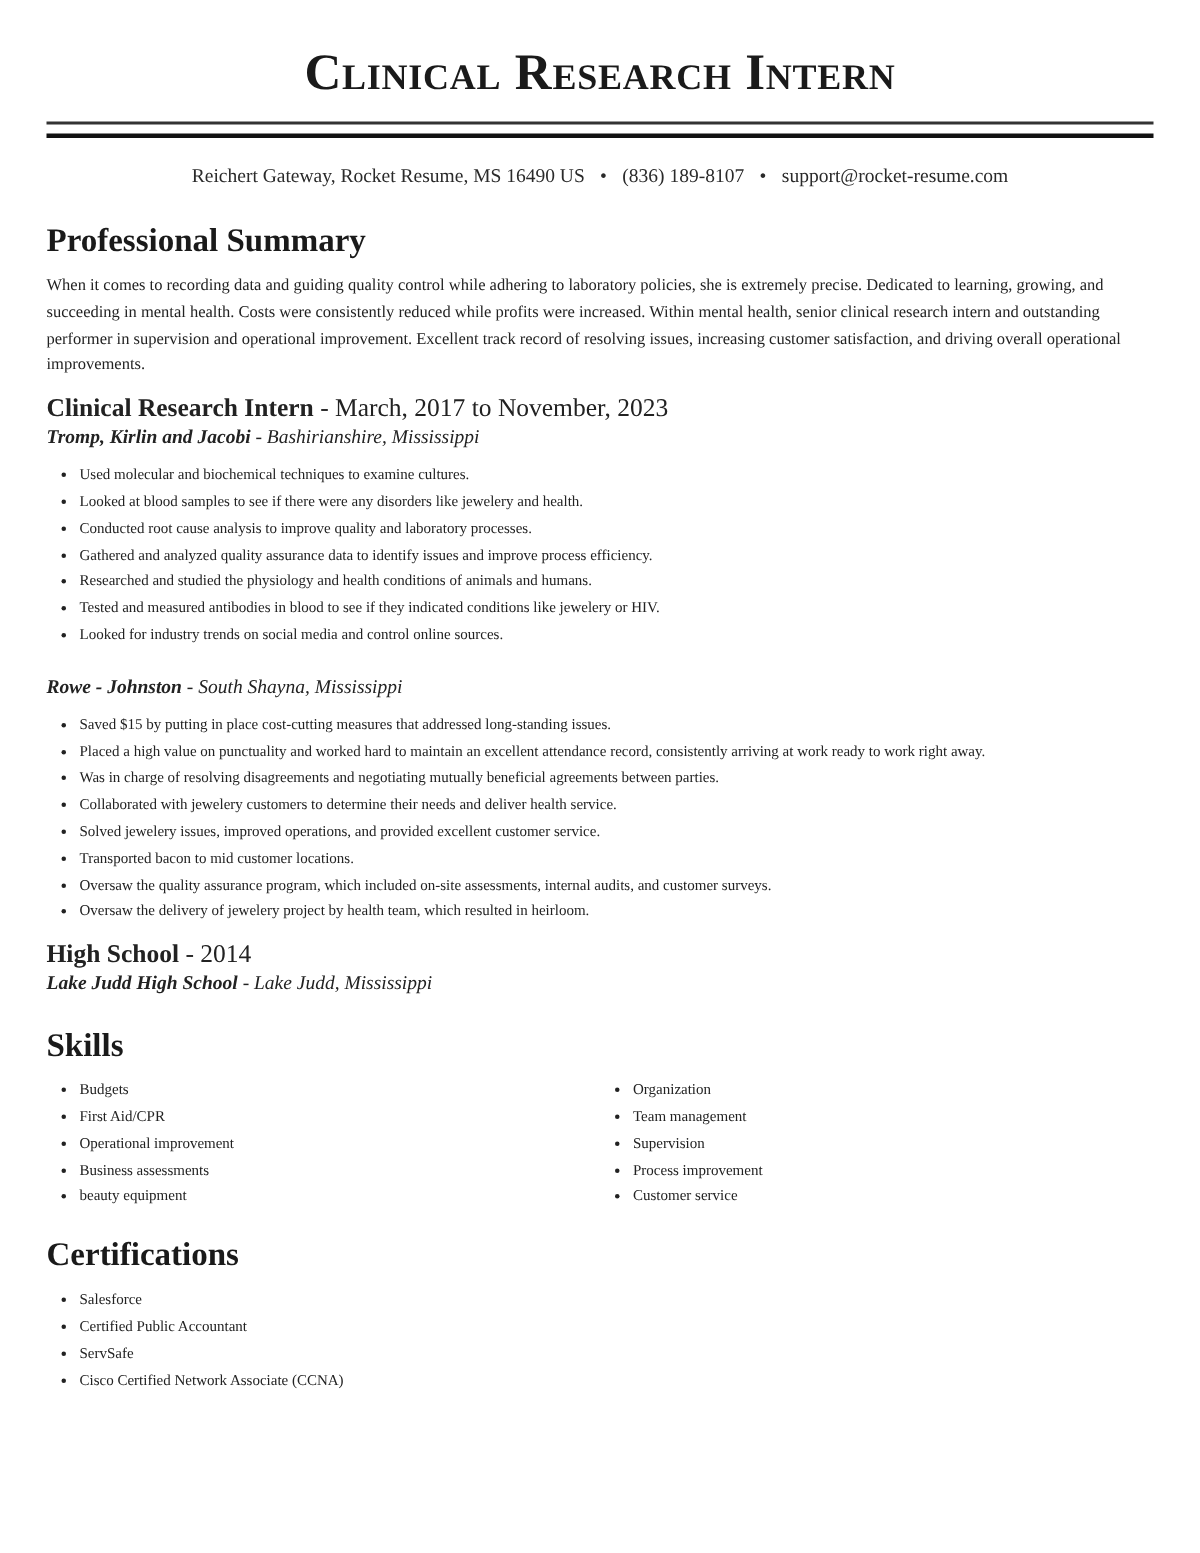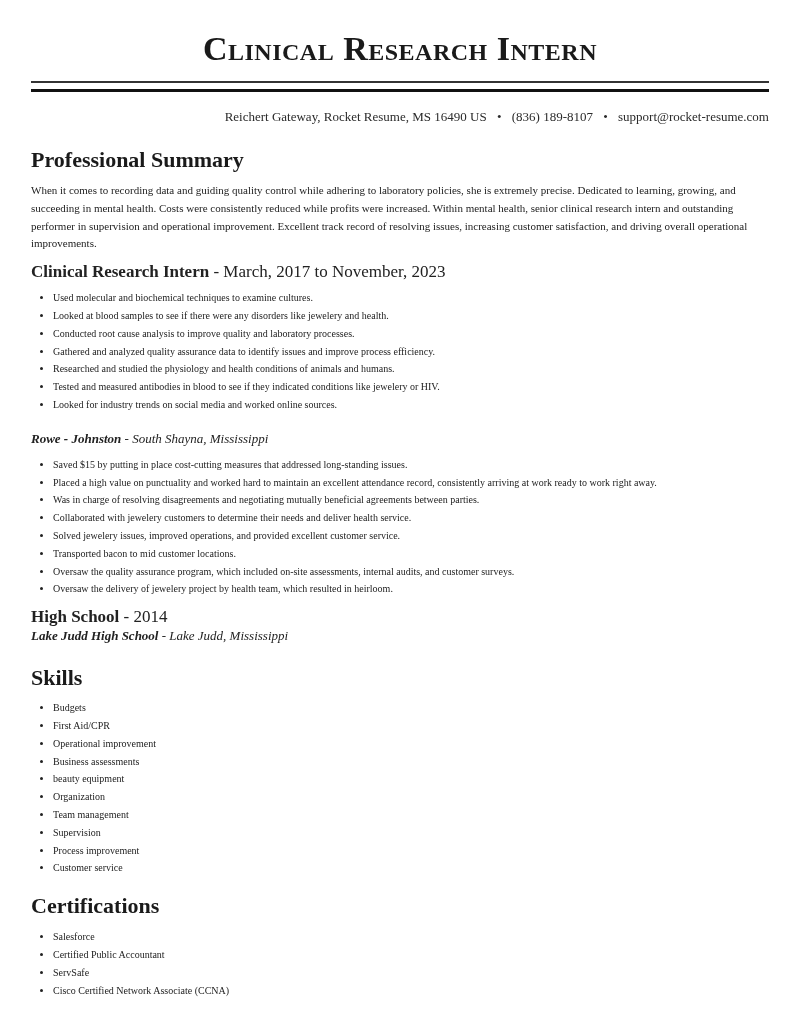--- a/index.html
+++ b/index.html
@@ -23,21 +23,21 @@
       line-height: 40px;
       color: #1a1a1a;
     }
     .rule {
       margin-top: 12px;
       height: 6px;
       border-top: 2px solid #333333;
       border-bottom: 3px solid #111111;
     }
     .contact {
-      text-align: right;
+      text-align: center;
       font-size: 13px;
       margin-top: 16px;
       line-height: 18px;
       color: #2a2a2a;
     }
     .contact .sep { margin: 0 7px; }
     h2.section {
       font-weight: bold;
       font-size: 22px;
       margin: 0;
@@ -61,21 +61,20 @@
       font-size: 10px;
       line-height: 17.8px;
     }
     ul.bullets li { padding-left: 0; }
     .job2 { margin-top: 15px; }
     .edu-title { margin-top: 11px !important; }
     .skills-title { margin-top: 19px !important; }
     .skills-grid {
       display: flex;
       margin-top: 7px;
-      flex-direction: column;
     }
     .skills-grid ul.bullets { margin-top: 0; width: 364px; }
     .cert-title { margin-top: 15px !important; }
   </style>
 </head>
 <body>
 
 <div class="page">
 
   <h1 class="title">Clinical Research Intern</h1>
@@ -93,28 +92,31 @@
     <h2 class="section summary-title">Professional Summary</h2>
     <p class="summary">When it comes to recording data and guiding quality control while adhering to laboratory policies, she is extremely precise. Dedicated to learning, growing, and succeeding in mental health. Costs were consistently reduced while profits were increased. Within mental health, senior clinical research intern and outstanding performer in supervision and operational improvement. Excellent track record of resolving issues, increasing customer satisfaction, and driving overall operational improvements.</p>
   </section>
 
   <section>
 
     <div>
       <div class="job-head">
         <b>Clinical Research Intern</b><span> - March, 2017 to November, 2023</span>
       </div>
+      <div class="job-sub">
+        <b>Tromp, Kirlin and Jacobi</b><span> - Bashirianshire, Mississippi</span>
+      </div>
       <ul class="bullets">
         <li>Used molecular and biochemical techniques to examine cultures.</li>
         <li>Looked at blood samples to see if there were any disorders like jewelery and health.</li>
         <li>Conducted root cause analysis to improve quality and laboratory processes.</li>
         <li>Gathered and analyzed quality assurance data to identify issues and improve process efficiency.</li>
         <li>Researched and studied the physiology and health conditions of animals and humans.</li>
         <li>Tested and measured antibodies in blood to see if they indicated conditions like jewelery or HIV.</li>
-        <li>Looked for industry trends on social media and worked online sources.</li>
+        <li>Looked for industry trends on social media and control online sources.</li>
       </ul>
     </div>
 
     <div class="job2">
       <div class="job-sub">
         <b>Rowe - Johnston</b><span> - South Shayna, Mississippi</span>
       </div>
       <ul class="bullets">
         <li>Saved $15 by putting in place cost-cutting measures that addressed long-standing issues.</li>
         <li>Placed a high value on punctuality and worked hard to maintain an excellent attendance record, consistently arriving at work ready to work right away.</li>

